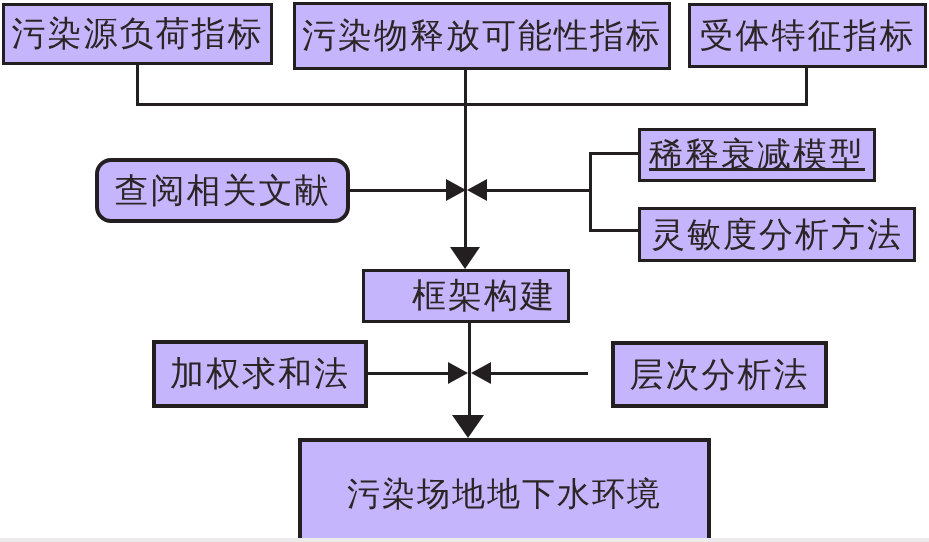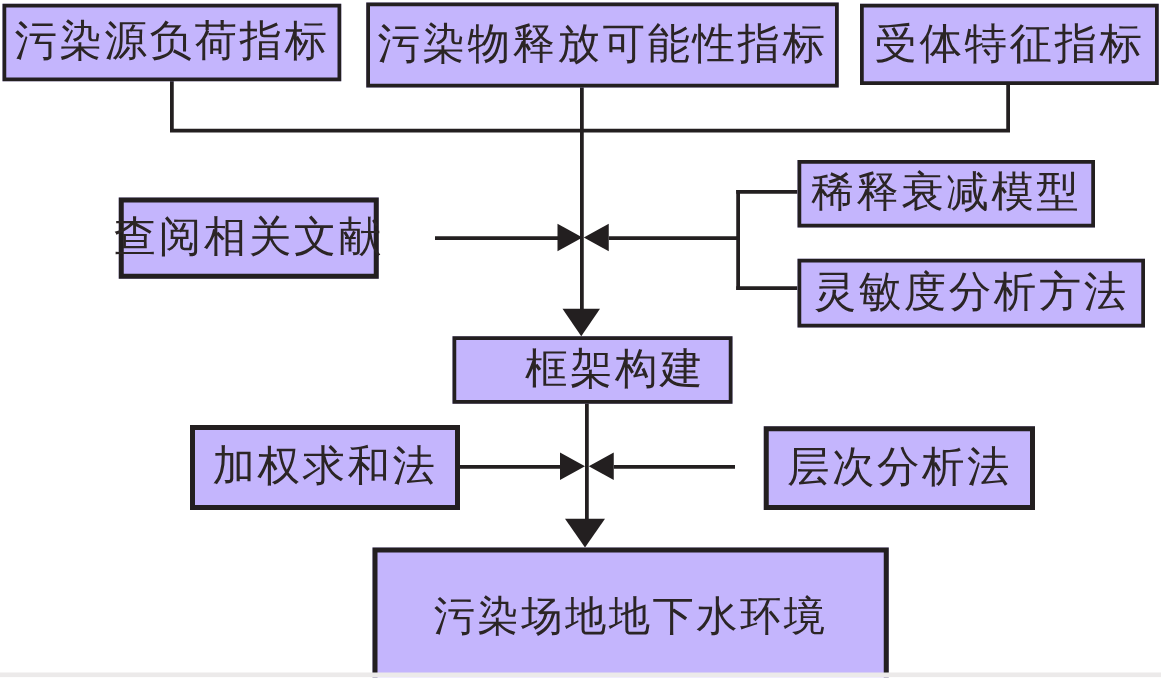--- a/index.html
+++ b/index.html
@@ -50,30 +50,30 @@
 
   <div class="node" style="left:2px;top:3px;width:271px;height:62px;">
     <span>污染源负荷指标</span>
   </div>
   <div class="node" style="left:688px;top:3px;width:239px;height:65px;">
     <span>受体特征指标</span>
   </div>
   <div class="node" style="left:293px;top:2px;width:378px;height:68px;">
     <span>污染物释放可能性指标</span>
   </div>
-  <div class="node thick" style="left:95px;top:158px;width:208px;height:65px;">
+  <div class="node thick" style="left:95px;top:158px;width:255px;height:65px;border-radius:16px;">
     <span>查阅相关文献</span>
   </div>
-  <div class="node" style="left:638px;top:128px;width:238px;height:54px;">
+  <div class="node" style="left:638px;top:128px;width:238px;height:54px;text-decoration:underline;">
     <span>稀释衰减模型</span>
   </div>
   <div class="node" style="left:638px;top:207px;width:278px;height:55px;">
     <span>灵敏度分析方法</span>
   </div>
-  <div class="node" style="left:362px;top:269px;width:224px;height:54px;padding-left:36px;">
+  <div class="node" style="left:362px;top:269px;width:208px;height:54px;padding-left:36px;">
     <span>框架构建</span>
   </div>
   <div class="node thick" style="left:132px;top:340px;width:216px;height:68px;margin-left:20px;">
     <span>加权求和法</span>
   </div>
   <div class="node thick" style="left:587px;top:341px;width:217px;height:67px;margin-left:24px;">
     <span>层次分析法</span>
   </div>
   <div class="node thick final" style="left:265px;top:438px;width:413px;height:114px;margin-left:33px;">
     <div>

